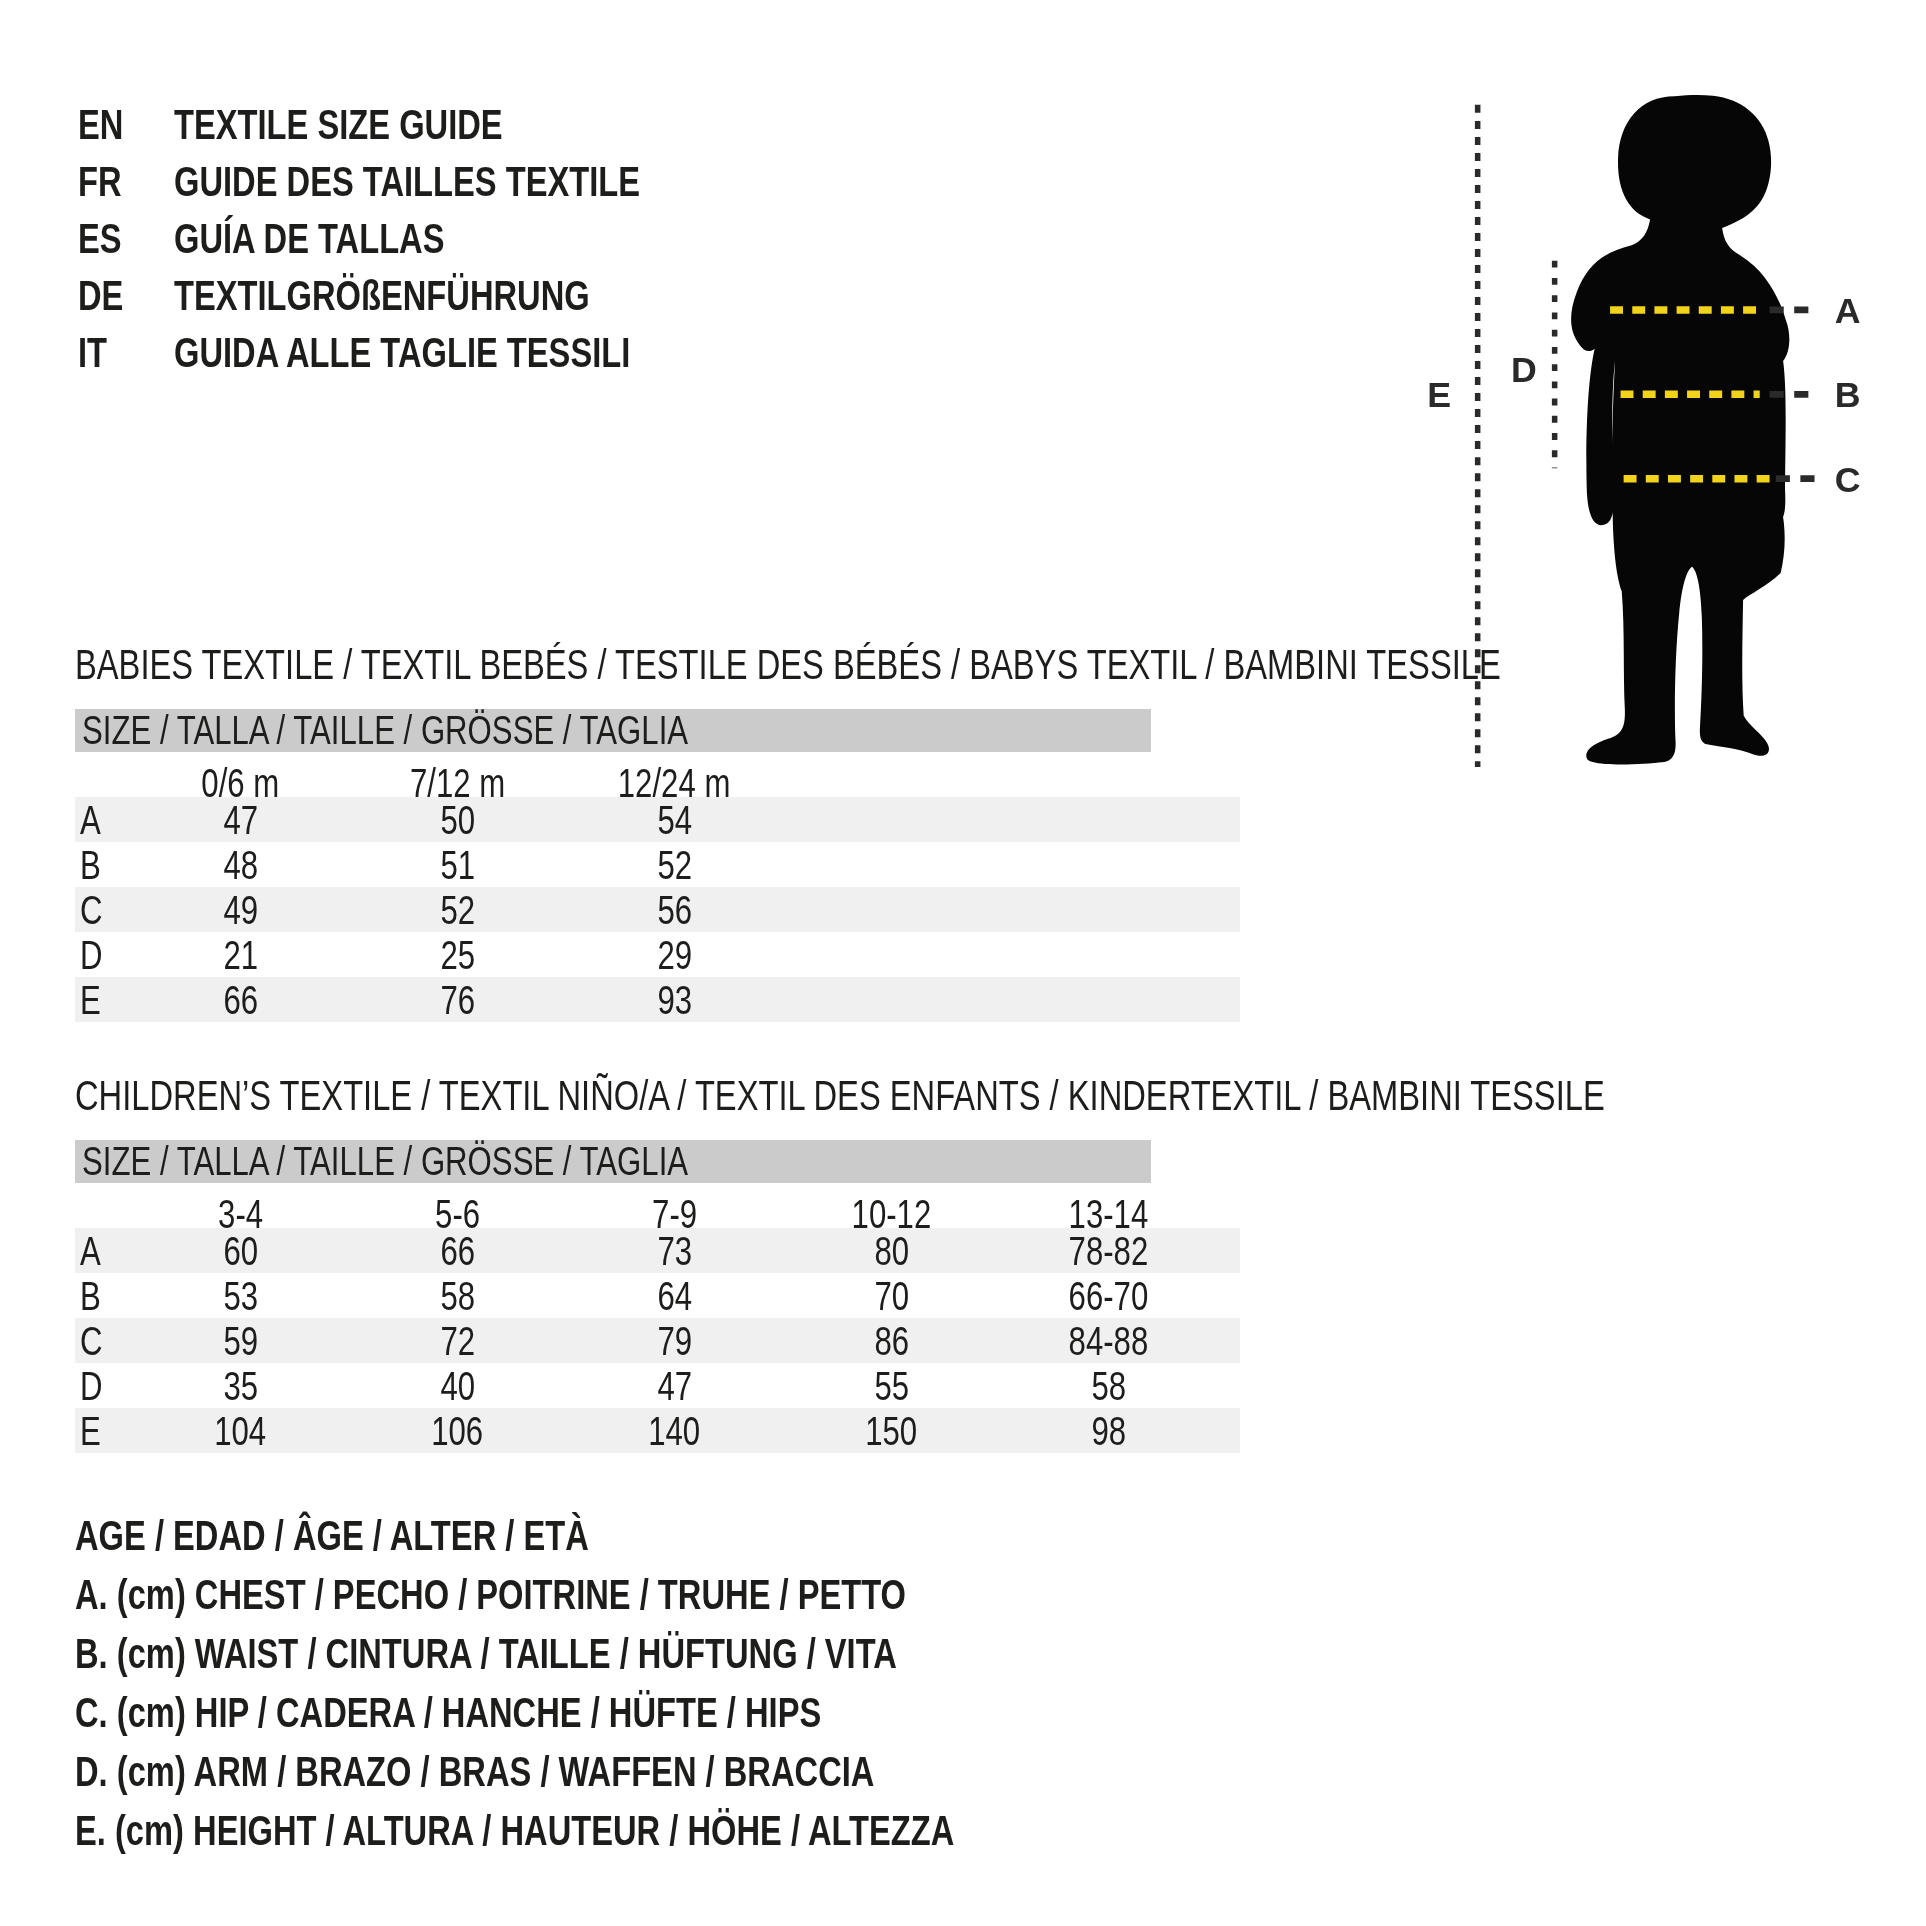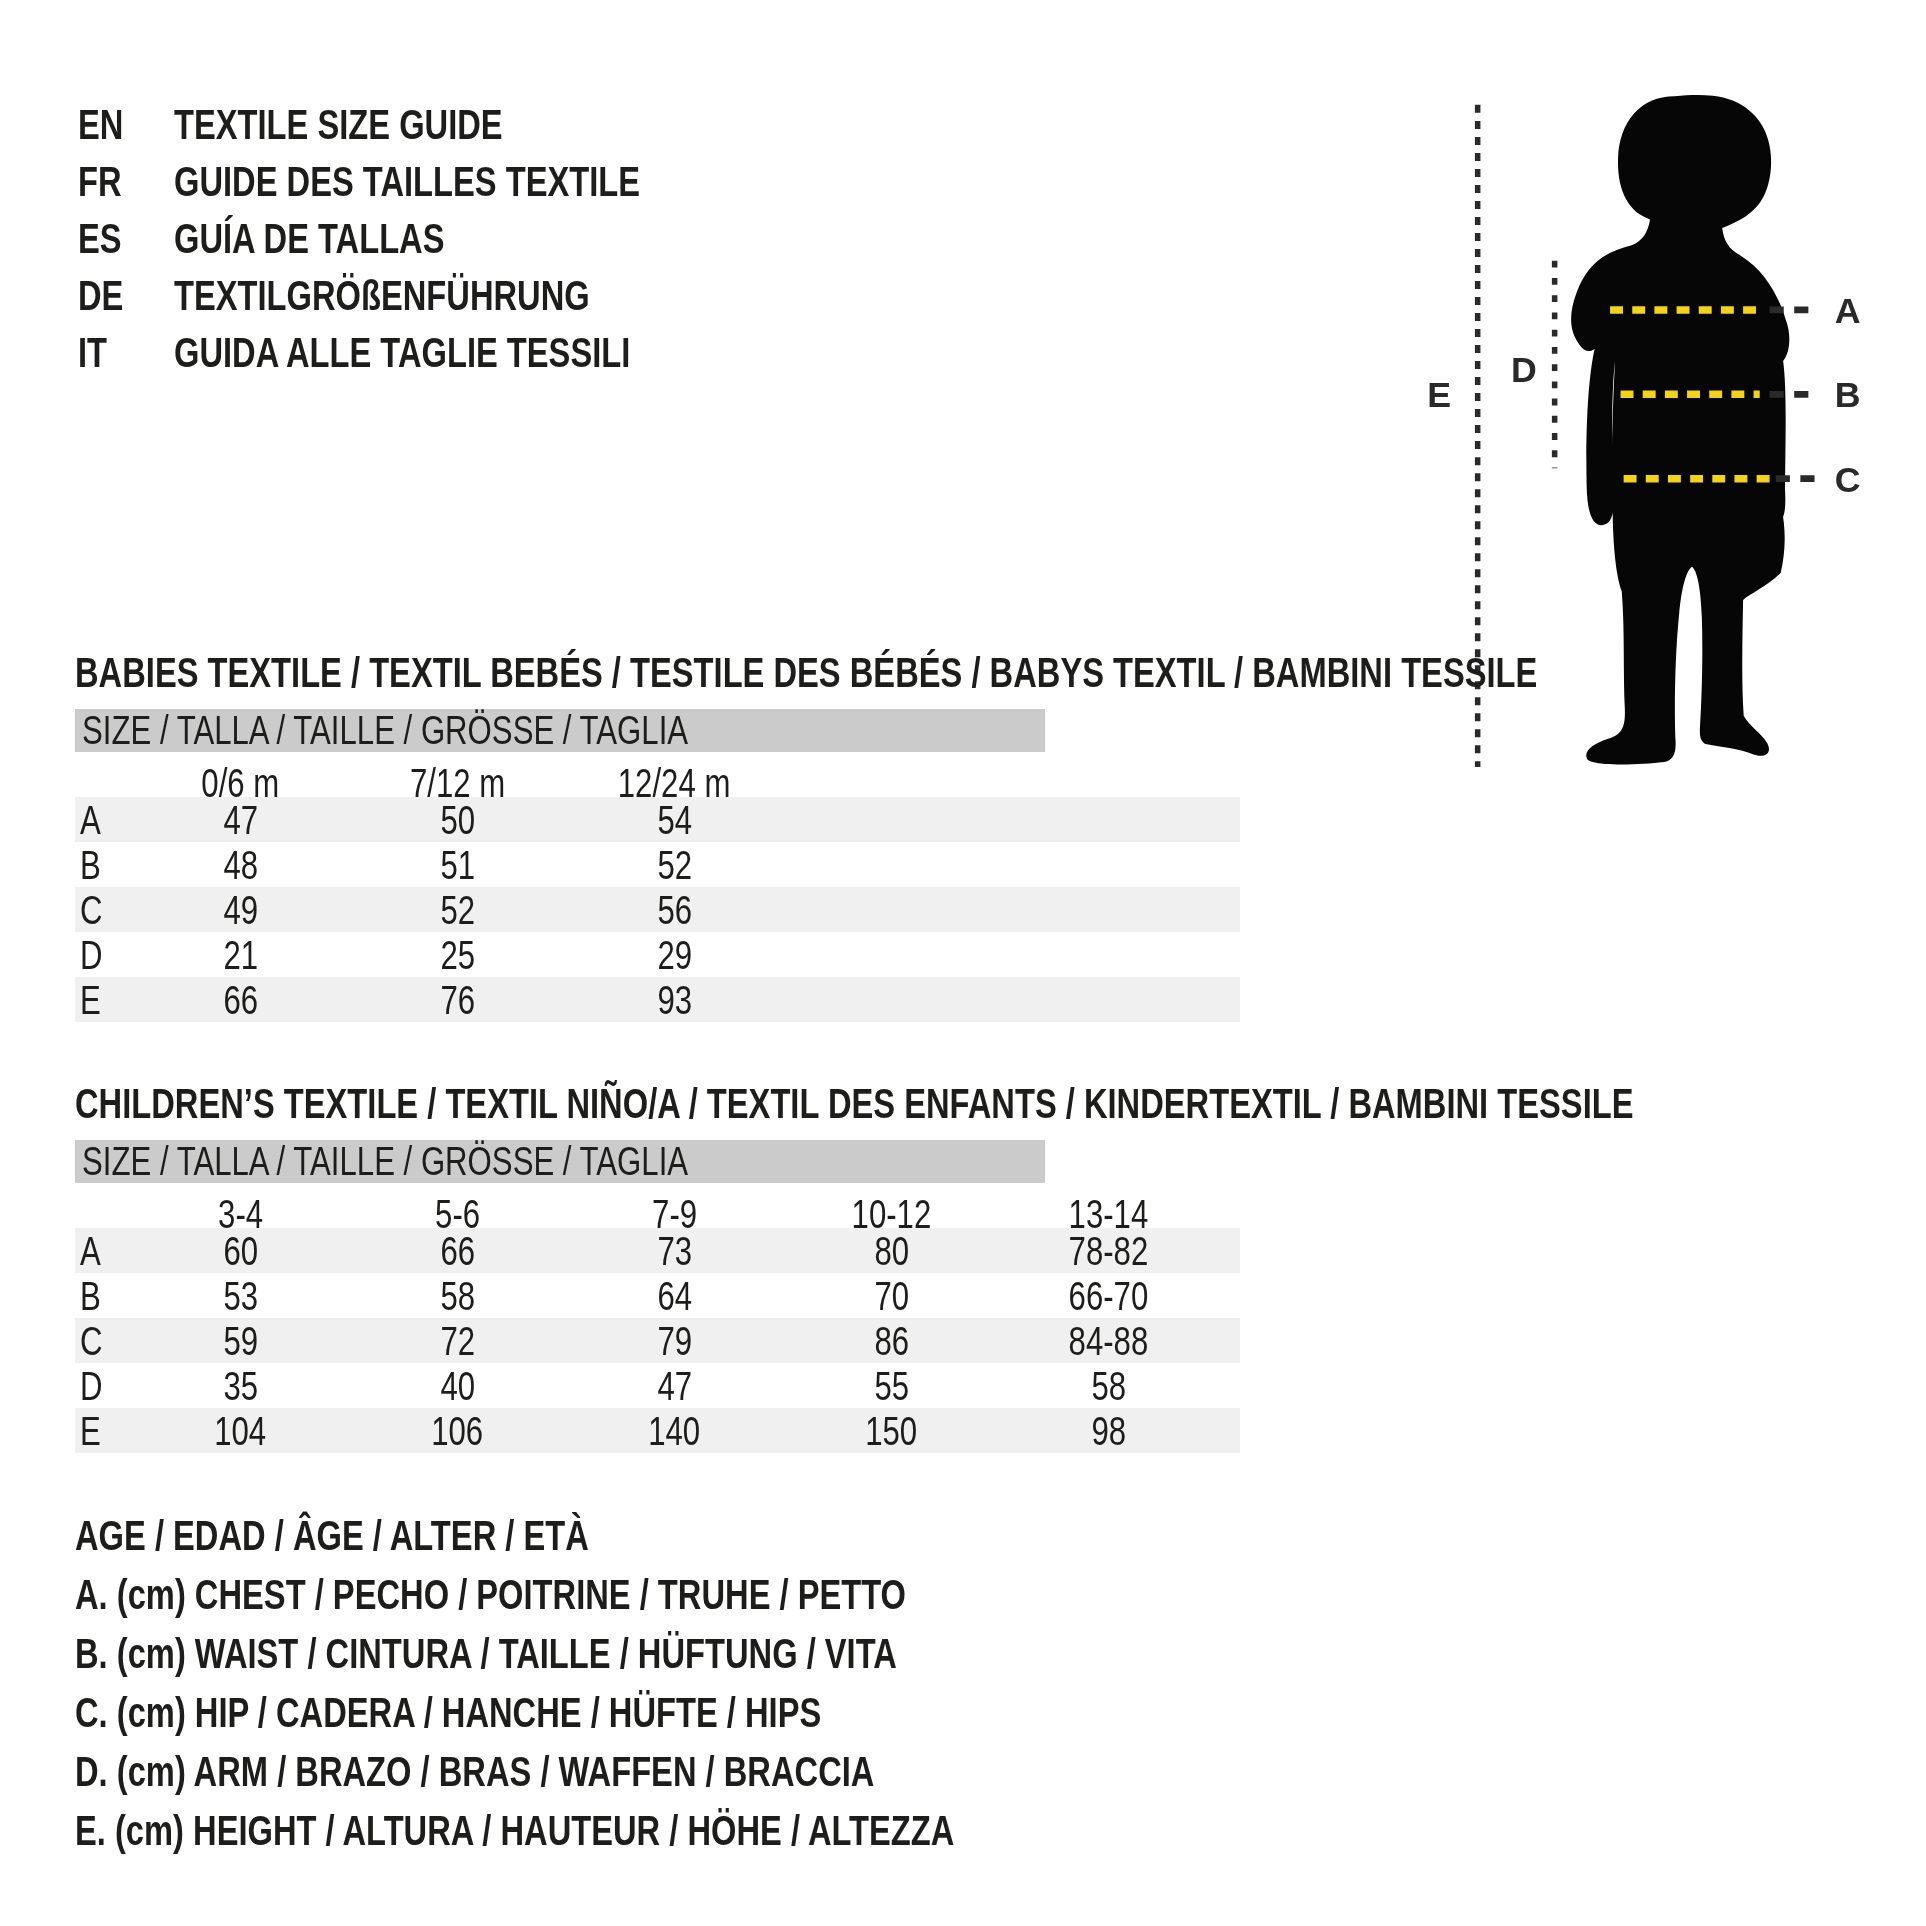--- a/index.html
+++ b/index.html
@@ -20,23 +20,23 @@
   .lang-row{height:57px;display:flex;align-items:center;gap:8px;}
   .lang-code{width:88px;}
 
   
   #figure{position:absolute;left:1405px;top:86px;width:521px;height:709px;}
 
   
   .section{position:absolute;left:75px;width:1165px;}
   #babies-section{top:640px;}
   #children-section{top:1071px;}
-  .section-title{height:57px;display:flex;align-items:flex-end;font-size:43px;font-weight:700;}
+  .section-title{height:57px;display:flex;align-items:flex-start;font-size:43px;font-weight:400;}
   .size-bar{
-    position:absolute;left:0;top:69px;width:970px;height:43px;
+    position:absolute;left:0;top:69px;width:1076px;height:43px;
     background:#cbcbcb;display:flex;align-items:center;
     font-size:41px;font-weight:400;padding-left:7.4px;box-sizing:border-box;
   }
   .table{position:absolute;left:0;top:120px;width:1165px;font-size:41px;font-weight:400;}
   .trow{width:1165px;height:45px;display:grid;align-items:center;}
   .cols-3{grid-template-columns:57px 217px 217px 217px;}
   .cols-5{grid-template-columns:57px 217px 217px 217px 217px 217px;}
   .thead{height:37px;}
   .stripe{background:#f0f0f0;}
   .cell{text-align:center;}

